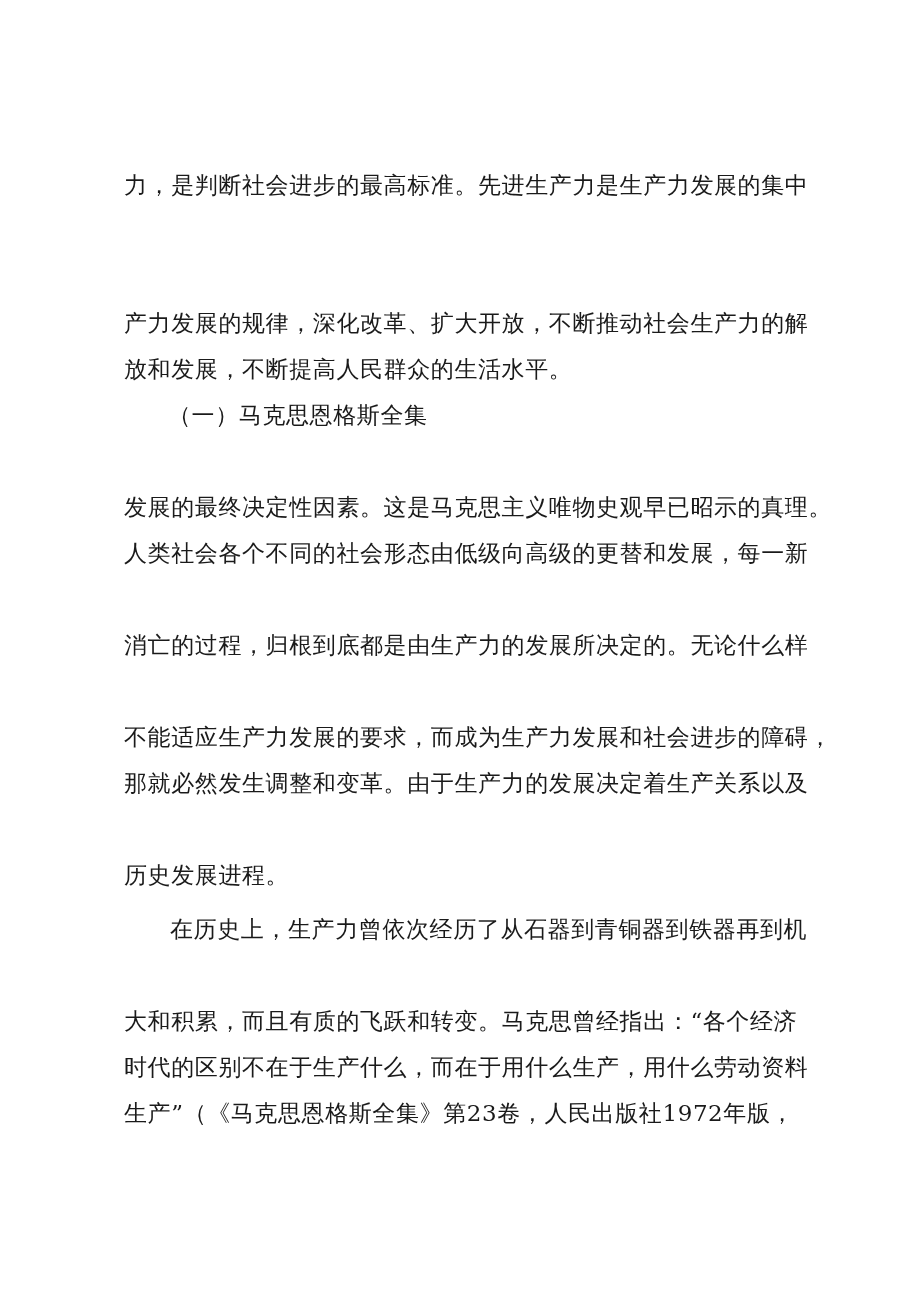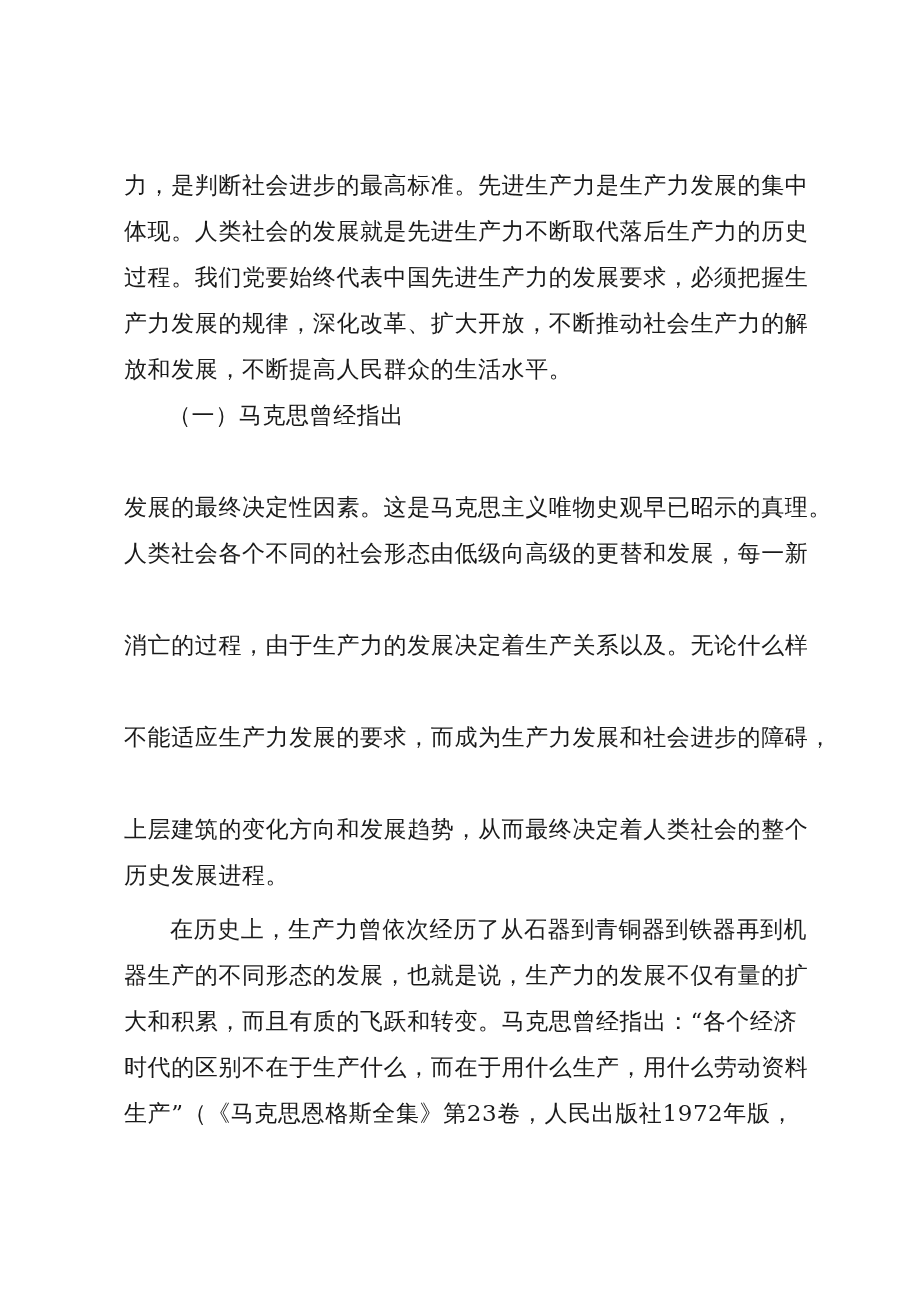--- a/index.html
+++ b/index.html
@@ -6,29 +6,26 @@
   body { width: 920px; height: 1301px; position: relative; overflow: hidden;
          font-family: "DejaVu Serif", "Liberation Serif", serif; color: #1a1a1a; }
   .page { position: absolute; left: 0; top: 0; width: 920px; height: 1301px; background: #fff; }
   .line { position: absolute; left: 124px; font-size: 23px; line-height: 30px; white-space: nowrap; letter-spacing: 0.6px; }
 </style>
 </head>
 <body>
 
 <div class="page">
   <div class="line" style="top:170px">力，是判断社会进步的最高标准。先进生产力是生产力发展的集中</div>
-  <div class="line" style="top:216px">体现。人类社会的发展就是先进生产力不断取代落后生产力的历史</div>
-  <div class="line" style="top:262px">过程。我们党要始终代表中国先进生产力的发展要求，必须把握生</div>
   <div class="line" style="top:308px">产力发展的规律，深化改革、扩大开放，不断推动社会生产力的解</div>
   <div class="line" style="top:354px">放和发展，不断提高人民群众的生活水平。</div>
-  <div class="line" style="top:400px; left:168px">（一）马克思曾经指出</div>
+  <div class="line" style="top:400px; left:168px">（一）马克思恩格斯全集</div>
   <div class="line" style="top:492px">发展的最终决定性因素。这是马克思主义唯物史观早已昭示的真理。</div>
   <div class="line" style="top:538px">人类社会各个不同的社会形态由低级向高级的更替和发展，每一新</div>
-  <div class="line" style="top:630px">消亡的过程，由于生产力的发展决定着生产关系以及。无论什么样</div>
+  <div class="line" style="top:630px">消亡的过程，归根到底都是由生产力的发展所决定的。无论什么样</div>
   <div class="line" style="top:722px">不能适应生产力发展的要求，而成为生产力发展和社会进步的障碍，</div>
-  <div class="line" style="top:814px">上层建筑的变化方向和发展趋势，从而最终决定着人类社会的整个</div>
+  <div class="line" style="top:768px">那就必然发生调整和变革。由于生产力的发展决定着生产关系以及</div>
   <div class="line" style="top:860px">历史发展进程。</div>
   <div class="line" style="top:914px; left:170px">在历史上，生产力曾依次经历了从石器到青铜器到铁器再到机</div>
-  <div class="line" style="top:960px">器生产的不同形态的发展，也就是说，生产力的发展不仅有量的扩</div>
   <div class="line" style="top:1006px">大和积累，而且有质的飞跃和转变。马克思曾经指出：“各个经济</div>
   <div class="line" style="top:1052px">时代的区别不在于生产什么，而在于用什么生产，用什么劳动资料</div>
   <div class="line" style="top:1098px">生产”（《马克思恩格斯全集》第23卷，人民出版社1972年版，</div>
 </div>
 
 </body></html>

